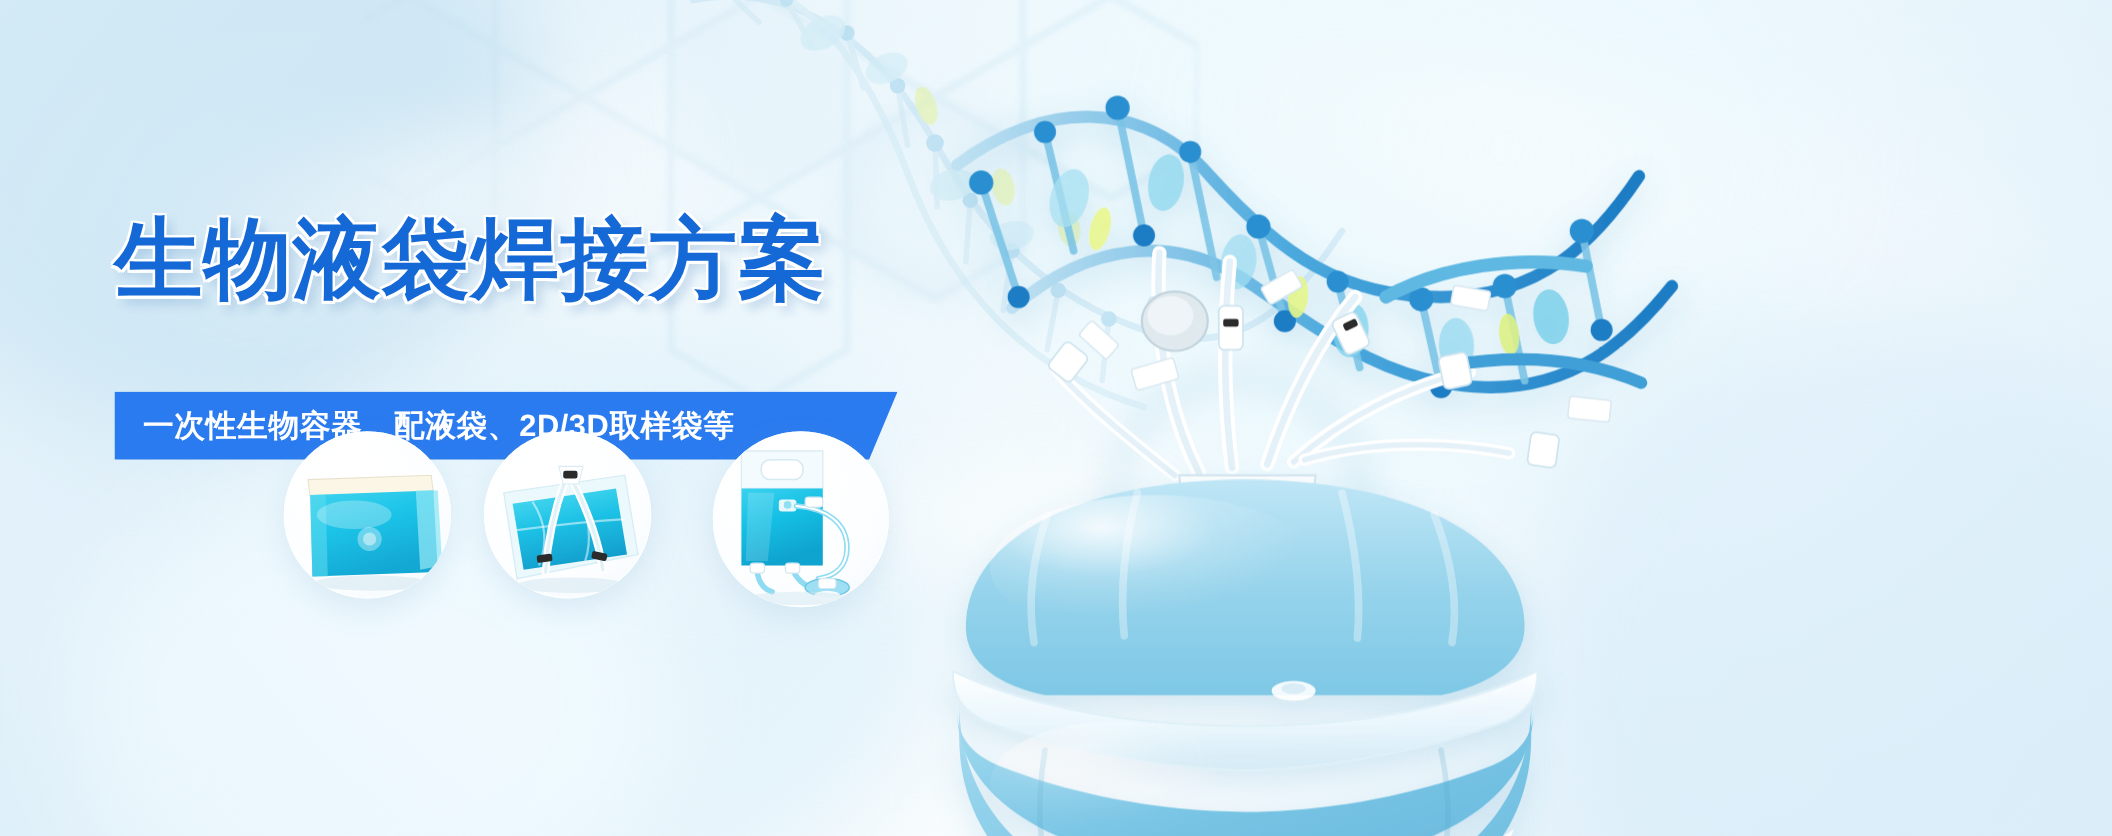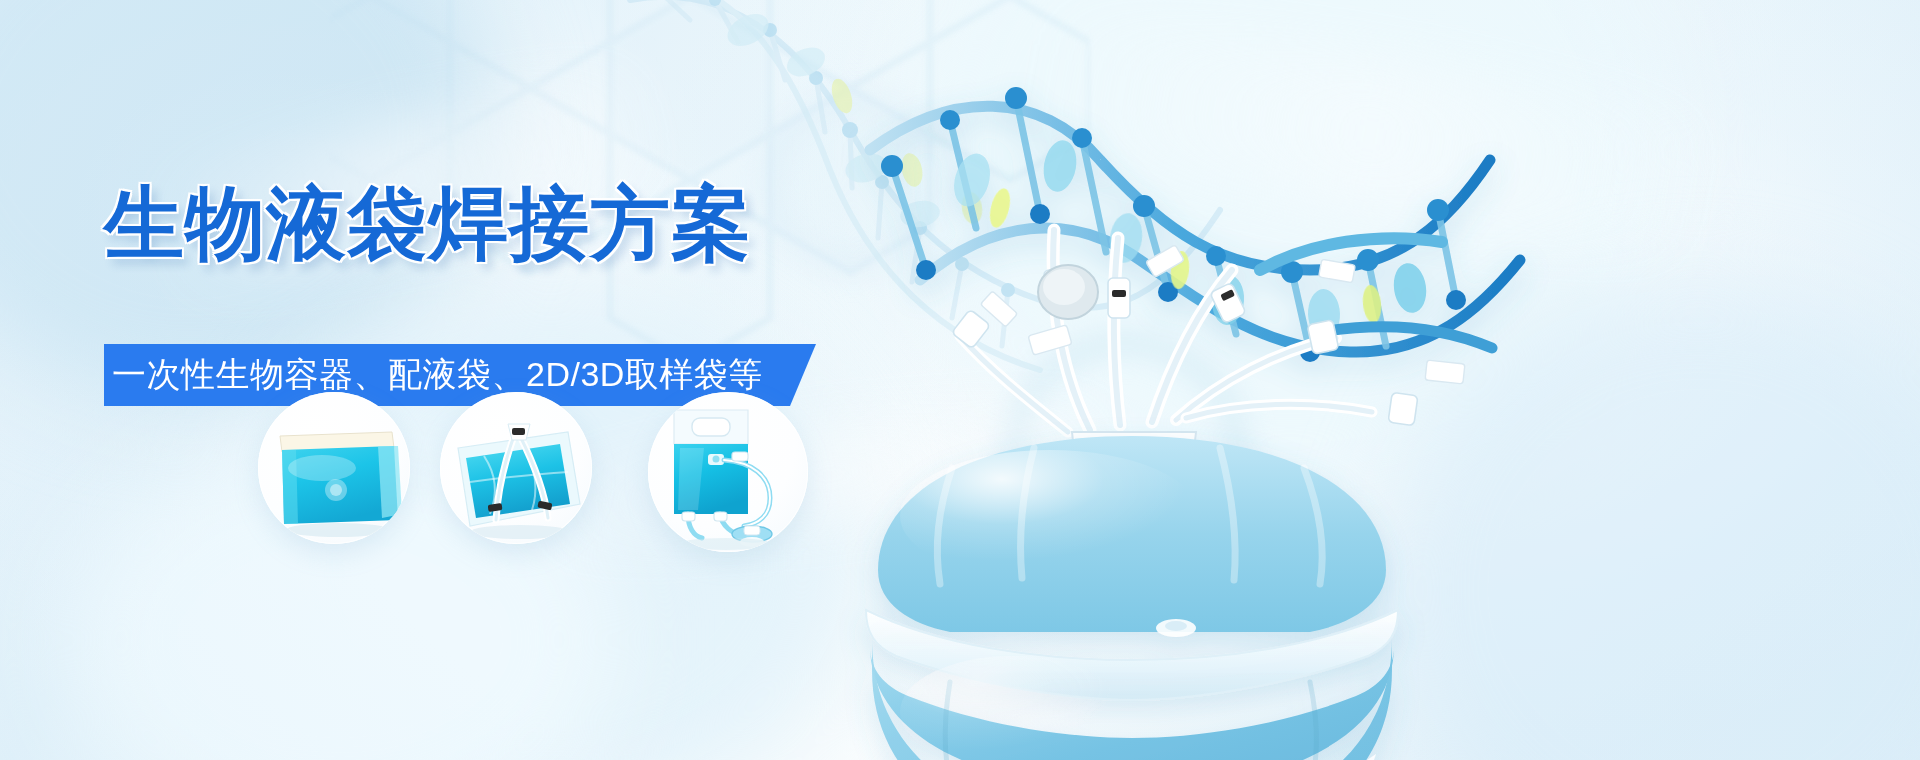--- a/index.html
+++ b/index.html
@@ -32,42 +32,42 @@
   .streak{position:absolute;filter:blur(28px);opacity:.55;}
   .streak.s1{left:150px;top:120px;width:520px;height:120px;background:linear-gradient(90deg,rgba(255,255,255,0),rgba(255,255,255,.95),rgba(255,255,255,0));transform:rotate(-14deg);}
   .streak.s2{left:520px;top:430px;width:620px;height:90px;background:linear-gradient(90deg,rgba(255,255,255,0),rgba(255,255,255,.85),rgba(255,255,255,0));transform:rotate(-8deg);}
   .streak.s3{left:1020px;top:60px;width:700px;height:150px;background:linear-gradient(90deg,rgba(255,255,255,0),rgba(250,253,255,.9),rgba(255,255,255,0));transform:rotate(10deg);}
   .ring{position:absolute;border-radius:50%;border:26px solid rgba(205,231,245,.45);filter:blur(12px);}
   .ring.r1{left:1000px;top:330px;width:200px;height:200px;}
   .ring.r2{left:760px;top:90px;width:150px;height:150px;border-width:18px;border-color:rgba(214,236,248,.40);}
   .vignette{position:absolute;inset:0;background:radial-gradient(ellipse 1200px 820px at 50% 48%, rgba(255,255,255,0) 55%, rgba(222,240,250,.35) 100%);}
 
   
-  .copy{position:absolute;left:0;top:0;width:900px;height:749px;}
+  .copy{position:absolute;left:0;top:12px;width:900px;height:749px;}
   .headline{
     position:absolute;left:104px;top:184px;
     font-size:80px;line-height:1;font-weight:bold;letter-spacing:1px;
     color:#1569d6;
     white-space:nowrap;
     text-shadow:
       2px 0 0 #ffffff, -2px 0 0 #ffffff, 0 2px 0 #ffffff, 0 -2px 0 #ffffff,
       2px 2px 0 #ffffff, -2px 2px 0 #ffffff, 2px -2px 0 #ffffff, -2px -2px 0 #ffffff,
       6px 7px 10px rgba(28,92,168,.22);
   }
   .ribbon{
     position:absolute;left:104px;top:344px;height:62px;width:712px;
     background:#2a7bef;
     -webkit-clip-path:polygon(0 0, 100% 0, calc(100% - 26px) 100%, 0 100%);
     clip-path:polygon(0 0, 100% 0, calc(100% - 26px) 100%, 0 100%);
     box-shadow:0 6px 16px rgba(37,105,196,.22);
     display:flex;align-items:center;
   }
   .ribbon-text{
-    color:#ffffff;font-size:34px;font-weight:normal;letter-spacing:.5px;
-    padding-left:8px;white-space:nowrap;
+    color:#ffffff;font-size:28px;font-weight:bold;letter-spacing:.5px;
+    padding-left:26px;white-space:nowrap;
   }
 
   
   .thumbs{position:absolute;left:0;top:0;width:900px;height:760px;}
   .thumb{
     position:absolute;border-radius:50%;overflow:hidden;
     background:radial-gradient(circle at 38% 30%, #ffffff 0%, #fdfeff 58%, #f3f9fd 100%);
     box-shadow:0 10px 26px rgba(120,170,205,.18), 0 0 0 1px rgba(255,255,255,.85) inset;
   }
   .thumb.t1{left:258px;top:392px;width:152px;height:152px;}

